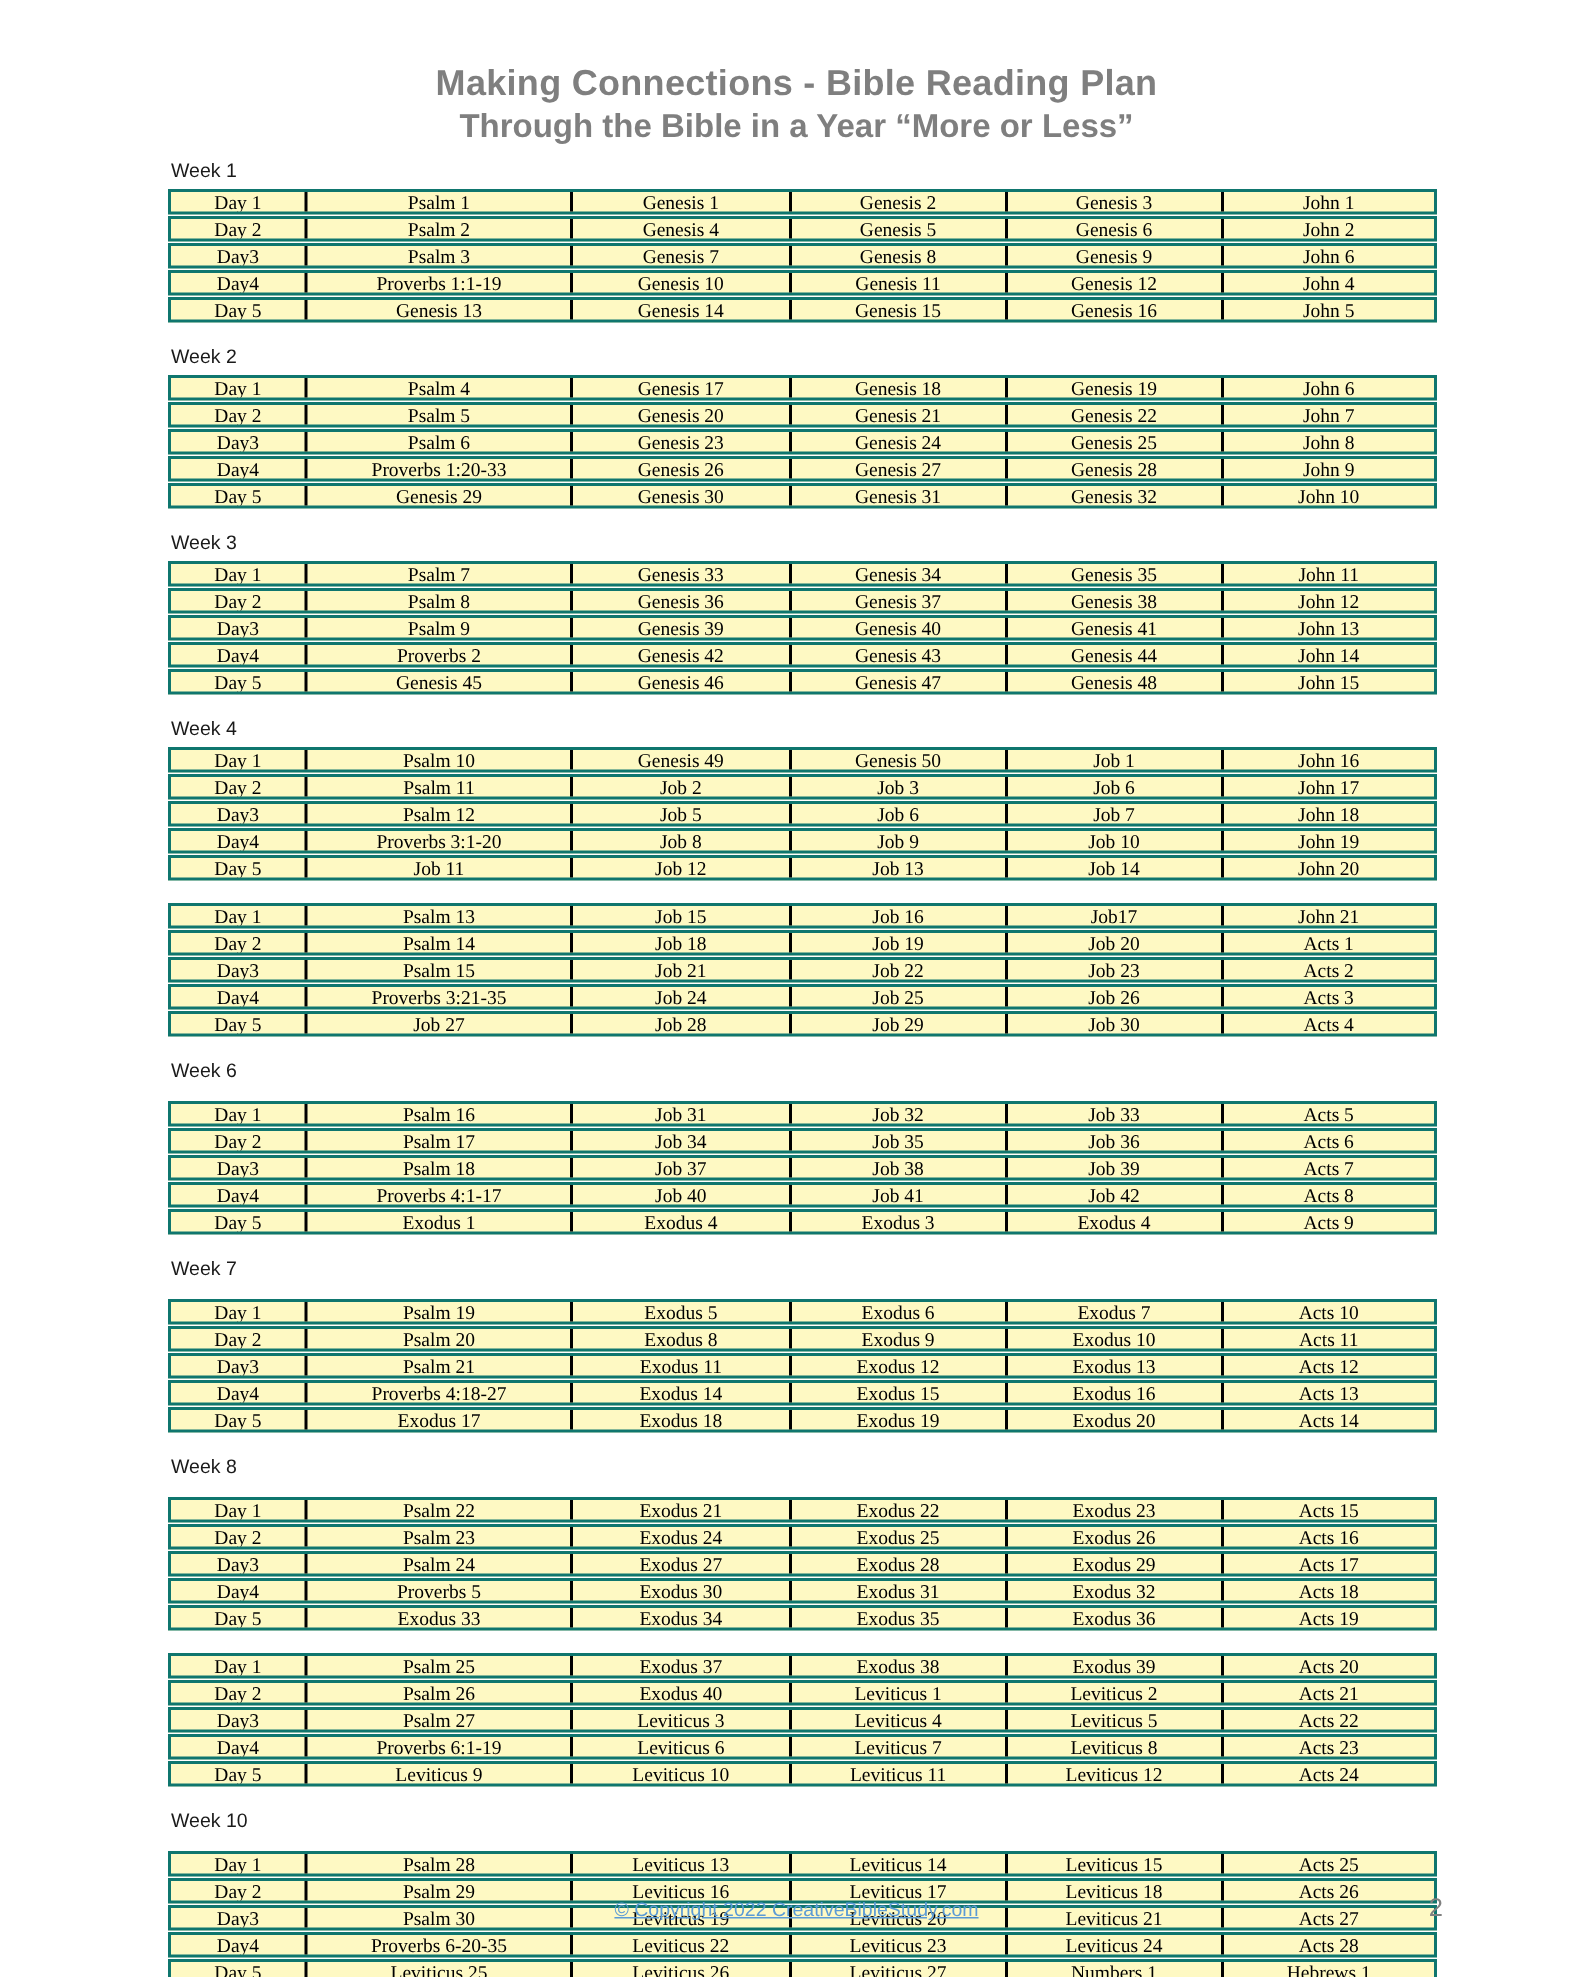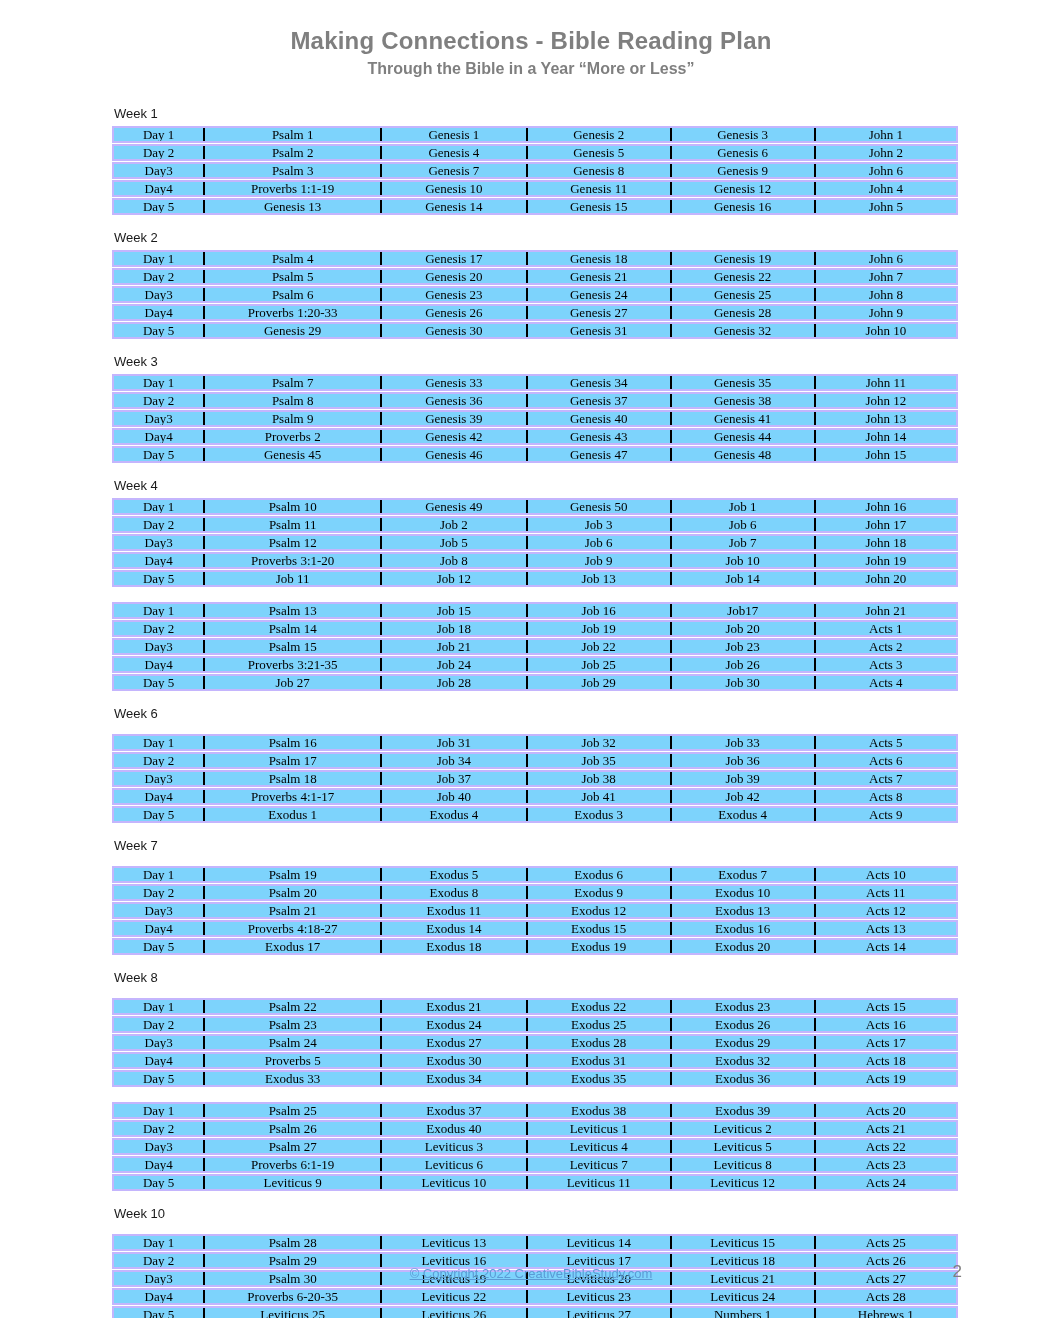--- a/index.html
+++ b/index.html
@@ -4,32 +4,32 @@
 <style>
   html, body { margin: 0; padding: 0; background: #ffffff; }
   .page {
     position: relative;
     width: 1062px;
     height: 1318px;
     background: #ffffff;
     font-family: "Liberation Serif", serif;
     overflow: hidden;
   }
-  .header { padding-top: 27px; text-align: center; }
+  .header { padding-top: 42px; text-align: center; }
   .title {
     font-family: "Liberation Sans", sans-serif;
     font-size: 24px;
     font-weight: 600;
     color: #7f7f7f;
     letter-spacing: 0.2px;
     line-height: 28px;
   }
   .subtitle {
     font-family: "Liberation Sans", sans-serif;
-    font-size: 16px;
+    font-size: 22px;
     font-weight: 600;
     color: #7f7f7f;
     line-height: 21px;
     margin-top: 3px;
   }
   .plan {
     position: absolute;
     left: 112px;
     top: 106px;
     width: 846px;
@@ -39,22 +39,22 @@
     font-family: "Liberation Sans", sans-serif;
     font-size: 13px;
     line-height: 15px;
     color: #1a1a1a;
     margin: 0 0 5px 2px;
   }
   .week.gapped .week-label { margin-bottom: 13px; }
   .week-table { width: 100%; }
   .row {
     display: flex;
-    border: 2px solid #c4b5fd;
-    background: #7dd3fc;
+    border: 2px solid #0f766e;
+    background: #fef9c3;
     box-sizing: border-box;
   }
   .row + .row { margin-top: 1px; }
   .cell {
     box-sizing: border-box;
     text-align: center;
     font-size: 13px;
     line-height: 13px;
     color: #000000;
     white-space: nowrap;

